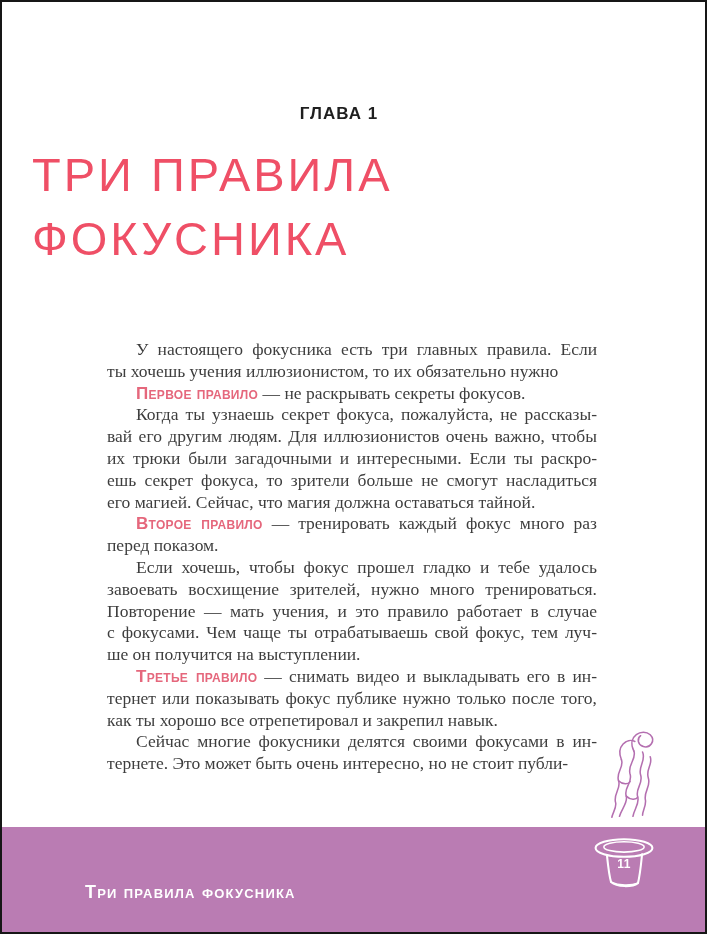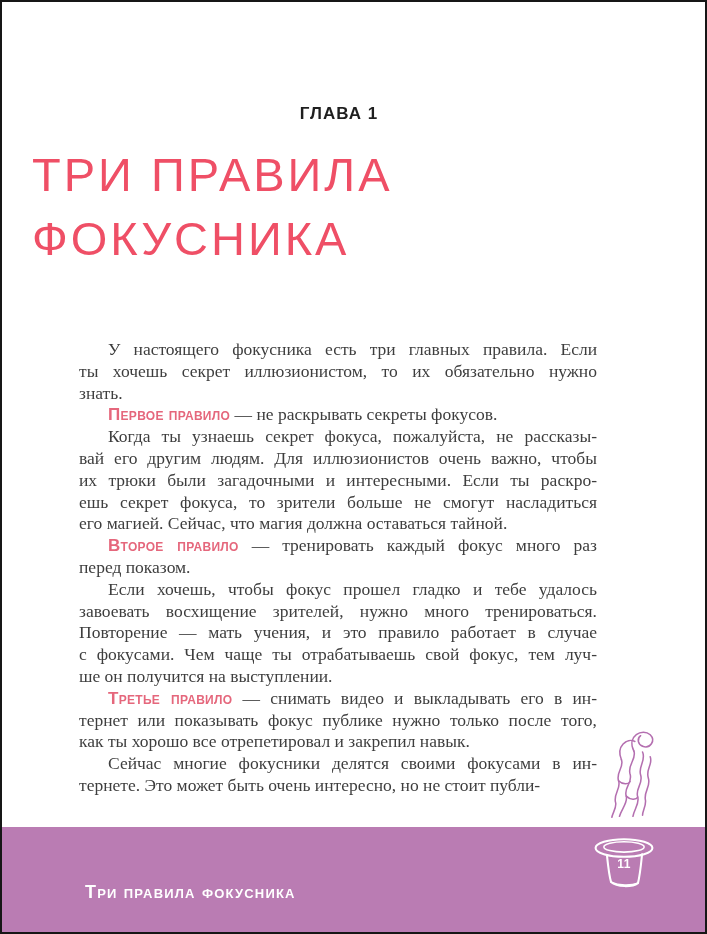--- a/index.html
+++ b/index.html
@@ -37,20 +37,21 @@
   }
   .page-title .title-line{display:block;}
   .body-text{
     position:absolute;top:337px;left:77px;width:518px;
     font-size:17.5px;line-height:21.8px;color:var(--body-ink);
   }
   .para .line{
     text-align:justify;
     text-align-last:justify;
     white-space:normal;
+    margin-left:28px;
   }
   .para .line:last-child{text-align-last:left;}
   .para .line:first-child{text-indent:29px;}
   .rule-lead{
     font-family:"Liberation Sans", sans-serif;
     font-variant:small-caps;
     font-weight:700;
     font-size:17px;
     letter-spacing:0.3px;
     color:var(--lead-pink);
@@ -90,22 +91,21 @@
   <div class="chapter-label">ГЛАВА 1</div>
 
   <div class="page-title">
     <span class="title-line">ТРИ ПРАВИЛА</span>
     <span class="title-line">ФОКУСНИКА</span>
   </div>
 
   <div class="body-text">
       <div class="para">
         <div class="line">У настоящего фокусника есть три главных правила. Если</div>
-        <div class="line">ты хочешь секрет иллюзионистом, то их обязательно нужно</div>
-        <div class="line">знать.</div>
+        <div class="line">ты хочешь учения иллюзионистом, то их обязательно нужно</div>
       </div>
       <div class="para">
         <div class="line"><span class="rule-lead">Первое правило</span> — не раскрывать секреты фокусов.</div>
       </div>
       <div class="para">
         <div class="line">Когда ты узнаешь секрет фокуса, пожалуйста, не рассказы-</div>
         <div class="line">вай его другим людям. Для иллюзионистов очень важно, чтобы</div>
         <div class="line">их трюки были загадочными и интересными. Если ты раскро-</div>
         <div class="line">ешь секрет фокуса, то зрители больше не смогут насладиться</div>
         <div class="line">его магией. Сейчас, что магия должна оставаться тайной.</div>

